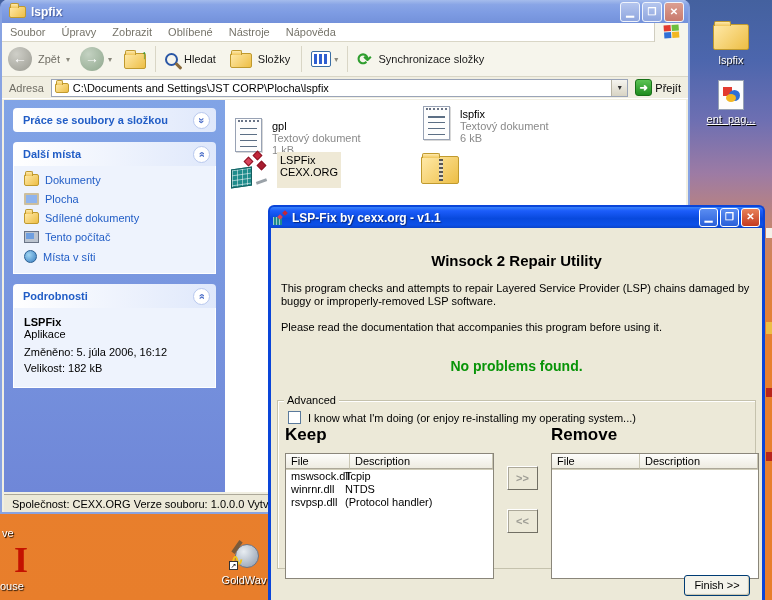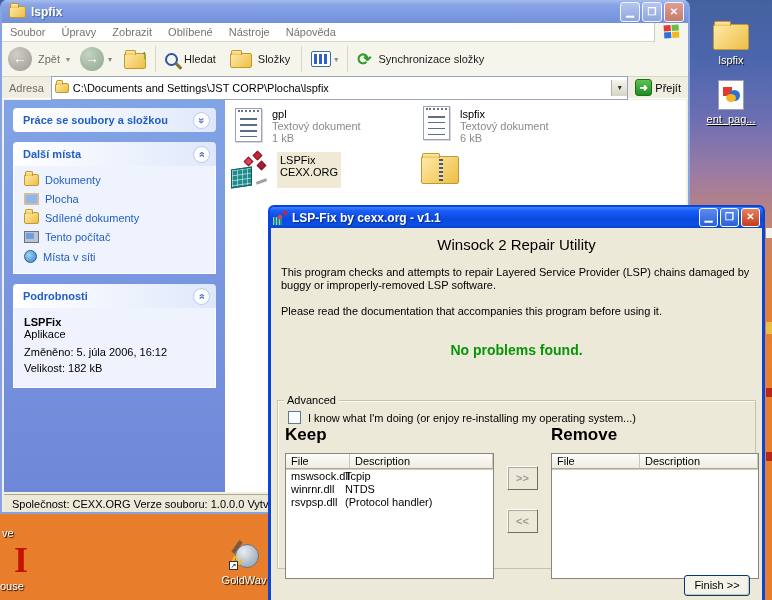--- a/index.html
+++ b/index.html
@@ -49,21 +49,21 @@
   .ico-search::after { content:""; position:absolute; width:3px; height:8px; background:#8a6a3a;
                        right:-4px; bottom:-6px; transform:rotate(-45deg); border-radius:1px; }
   .ico-tbfolder { width:22px; height:15px; margin:3px 4px 0 0; }
   .ico-views { position:relative; width:20px; height:16px; background:#fff; border:1px solid #3a6ea5; border-radius:2px; }
   .ico-views::before { content:""; position:absolute; inset:2px; 
         background-image:linear-gradient(90deg,#2f5fd0 3px,transparent 3px); background-size:5px 100%; }
   .ico-sync { color:#2f9e2f; font-size:17px; font-weight:bold; line-height:17px; }
   .addressbar { height:22px; background:#f0eee1; display:flex; align-items:center; padding:0 4px; gap:4px;
                 border-bottom:1px solid #fff; }
   .addr-label { color:#6f6d64; padding:0 3px; }
-  .combo { flex:1; height:24px; background:#fff; border:1px solid #9aa4b8; display:flex; align-items:center; padding-left:3px; }
+  .combo { flex:1; height:18px; background:#fff; border:1px solid #9aa4b8; display:flex; align-items:center; padding-left:3px; }
   .combo .ico-folder { width:14px; height:10px; margin-right:4px; }
   .combo .path { flex:1; color:#000; }
   .combo .drop { width:16px; height:16px; background:linear-gradient(#f5f4ef,#d8d4c4); border-left:1px solid #b8b4a4;
                  text-align:center; line-height:15px; font-size:8px; color:#333; }
   .gobtn { display:flex; align-items:center; gap:3px; padding:0 3px; }
   .go-sq { width:17px; height:17px; background:linear-gradient(#5cc455,#1f8c1f); border:1px solid #187018;
            border-radius:3px; color:#fff; text-align:center; line-height:15px; font-size:10px; font-weight:bold; }
   .explorer-body { position:absolute; top:100px; bottom:20px; left:2px; right:2px; display:flex; }
   .sidebar { width:221px; background:linear-gradient(180deg,#81a4e6,#6f87d8); padding:8px 9px; overflow:hidden; }
   .panel { margin-bottom:10px; border-radius:4px 4px 0 0; }
@@ -121,21 +121,21 @@
   .dlg-ico { position:relative; width:15px; height:15px; flex:none; }
   .dlg-ico .cube { position:absolute; left:0; bottom:0; width:9px; height:8px; background:#1f8c8c;
         background-image:linear-gradient(90deg,rgba(255,255,255,.55) 1px,transparent 1px); background-size:3px 3px; }
   .dlg-ico .dm { position:absolute; width:4px; height:4px; background:#c3273a; transform:rotate(45deg); right:1px; top:1px; }
   .dlg-ico .dm2 { right:6px; top:5px; background:#d8435a; }
   .dbtn { width:19px; height:19px; border-radius:3px; border:1px solid #fff; color:#fff; font-weight:bold;
           font-size:10px; line-height:16px; text-align:center; margin-left:2px; }
   .dbtn.min,.dbtn.max { background:linear-gradient(#5a8df2,#2a5fd8); }
   .dbtn.cls { background:linear-gradient(#e8825a,#c33a1e); }
   .dlg-body { position:relative; height:374px; padding:6px 10px; }
-  .dlg-h1 { text-align:center; font-size:15px; font-weight:normal; color:#000; margin-top:2px; }
+  .dlg-h1 { text-align:center; font-size:15px; font-weight:bold; color:#000; margin-top:18px; }
   .dlg-p { margin-top:13px; color:#000; line-height:13px; width:472px; }
   .dlg-ok { text-align:center; font-size:14px; font-weight:bold; color:#089408; margin-top:24px; }
   .adv { position:absolute; left:6px; right:6px; top:172px; bottom:33px;
          border:1px solid #c5c2ad; box-shadow:inset 1px 1px 0 #fff; }
   .adv-legend { position:absolute; top:-7px; left:6px; background:#ece9d8; padding:0 3px; color:#000; }
   .cbrow { position:absolute; left:10px; top:10px; display:flex; align-items:center; gap:7px; }
   .cb { width:13px; height:13px; background:#fff; border:1px solid #5a7a9c; }
   .listhead { font-size:17px; font-weight:bold; color:#000; position:absolute; }
   .lv { position:absolute; background:#fff; border:1px solid #8a867a; }
   .lv-h { display:flex; height:16px; border-bottom:1px solid #d0cdb8; }
@@ -319,21 +319,21 @@
         <div class="panel-b details-body">
           <b>LSPFix</b>
           <div>Aplikace</div>
           <div style="margin-top:6px;">Změněno: 5. júla 2006, 16:12</div>
           <div style="margin-top:4px;">Velikost: 182 kB</div>
         </div>
       </div>
     </div>
 
     <div class="filearea">
-      <div class="tile" style="left:10px; top:6px;align-items:center;">
+      <div class="tile" style="left:10px; top:18px;">
         <div class="ico-txt"></div>
         <div class="txt">
           <div class="t-name">gpl</div>
           <div class="t-sub">Textový dokument</div>
           <div class="t-sub">1 kB</div>
         </div>
       </div>
       <div class="tile" style="left:198px; top:6px;">
         <div class="ico-txt"></div>
         <div class="txt">

